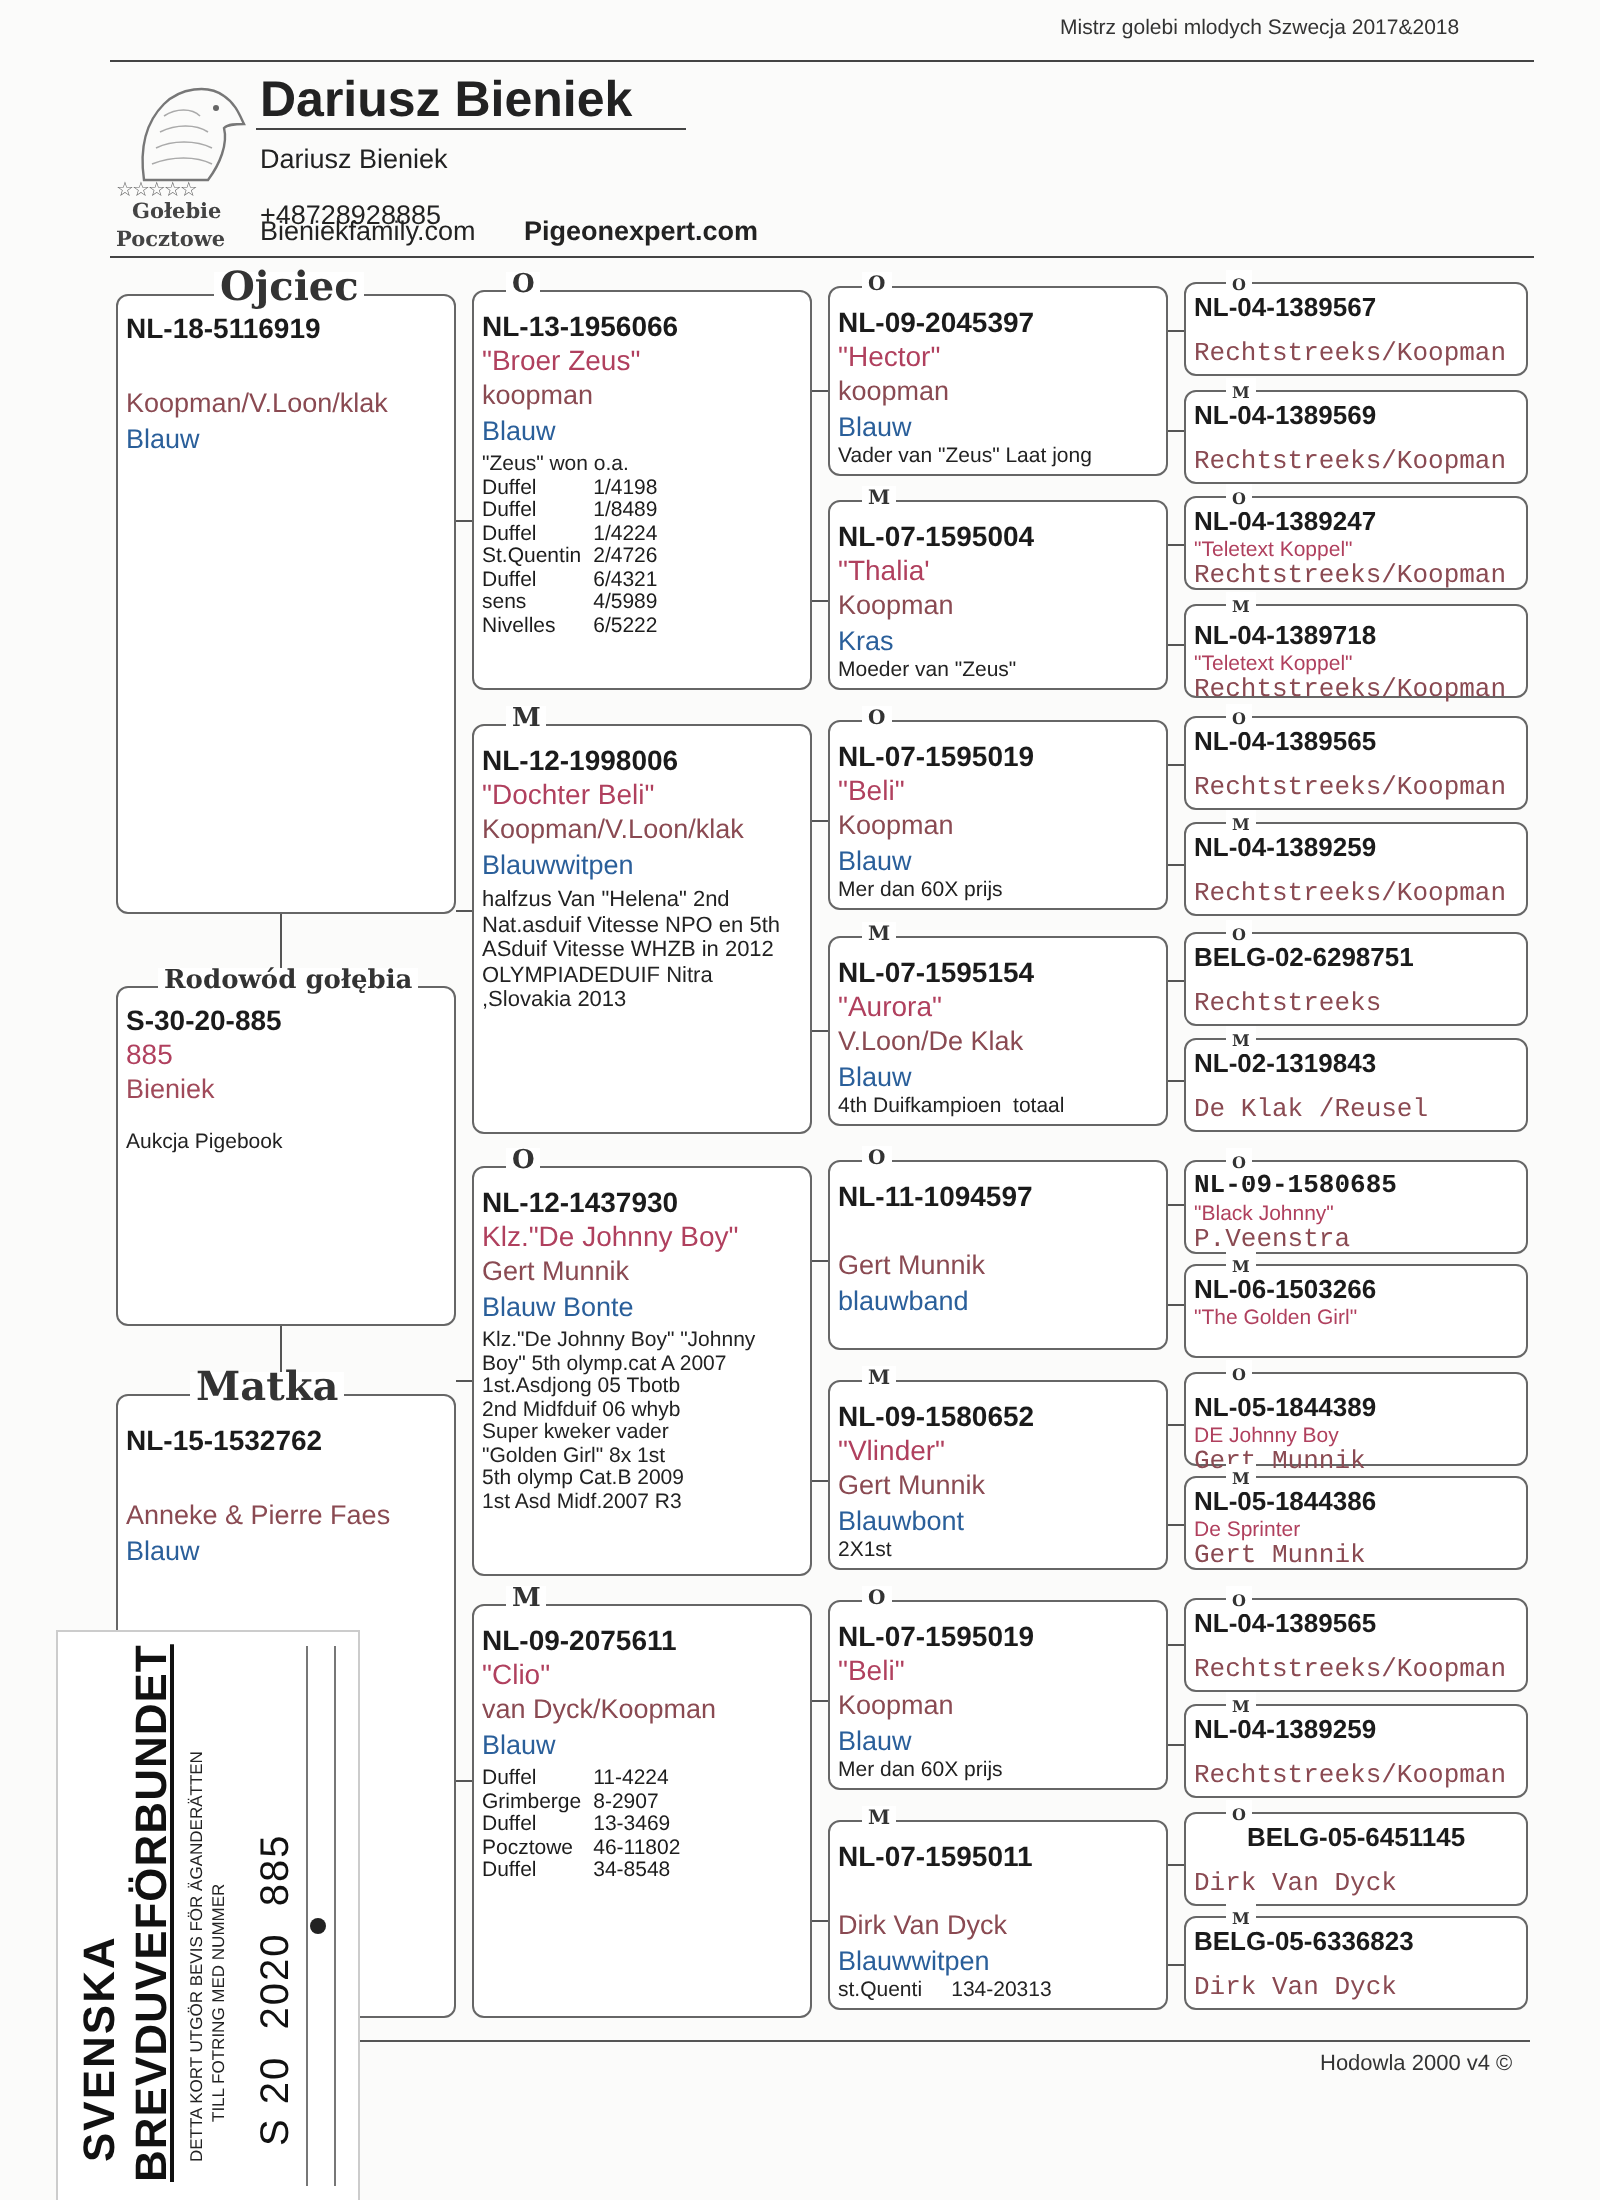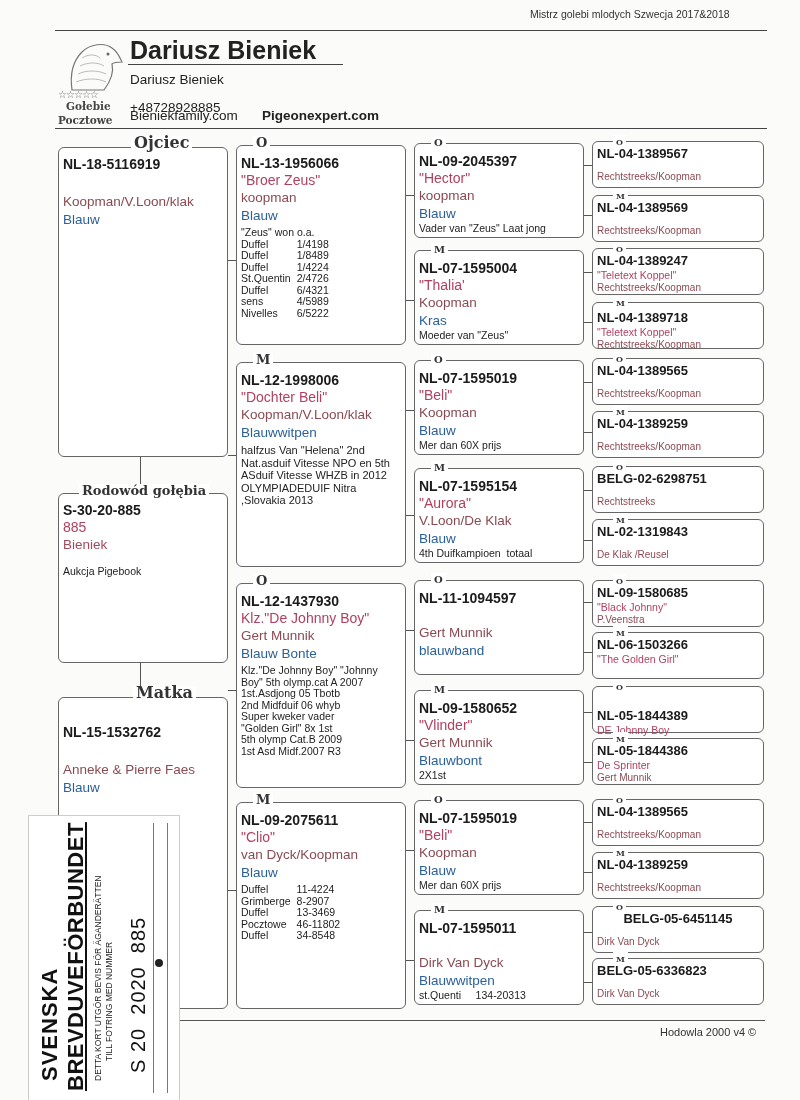--- a/index.html
+++ b/index.html
@@ -13,30 +13,30 @@
   .hdr-line{left:130px;font-size:13.5px;color:#222;}
   #subtitle{left:530px;top:8px;font-size:10.5px;color:#333;}
   #logo{left:58px;top:40px;width:72px;height:90px;}
   #logo .stars{position:absolute;left:0;top:49px;font-size:10px;letter-spacing:-1px;color:#666;}
   #logo .l1,#logo .l2{position:absolute;width:80px;text-align:left;font-family:"DejaVu Serif",serif;font-weight:bold;font-size:10.5px;color:#444;}
   #logo .l1{left:8px;top:60px;}
   #logo .l2{left:0;top:74px;}
   
   .box{position:absolute;border:1px solid #666;border-radius:6px;background:#fff;box-sizing:border-box;padding:2px 4px;}
   .legend{position:absolute;top:-9px;background:#fff;font-family:"DejaVu Serif",serif;font-weight:bold;color:#333;padding:0 3px;line-height:14px;}
-  .legend.big{font-size:16px;top:-12px;margin-left:24px;}
+  .legend.big{font-size:20px;top:-12px;}
   .legend.med{font-size:13px;top:-10px;}
   .legend.small{font-size:10px;top:-8px;}
   .legend.tiny{font-size:8px;top:-7px;}
   .ring{font-weight:bold;font-size:14px;color:#1b1b1b;line-height:17px;}
   .ring.sm{font-size:13px;}
   .name{color:#b0405e;font-size:14px;line-height:17px;}
   .name.sm{font-size:10.5px;line-height:12px;}
   .breeder{color:#8a4a52;font-size:13.5px;line-height:18px;}
-  .breeder.sm{font-size:10px;line-height:13px;}
+  .breeder.sm{font-size:13px;line-height:13px;font-family:Liberation Mono, monospace;}
   .color{color:#2a5f9a;font-size:13.5px;line-height:18px;}
   .note{font-size:10.5px;line-height:11.5px;color:#222;}
   .notes-grid{display:grid;grid-template-columns:auto 1fr;column-gap:6px;font-size:10.5px;line-height:11.5px;}
   
   #card{left:28px;top:815px;width:150px;height:285px;background:#fff;border:1px solid #ccc;}
   #card .rot{position:absolute;left:0;top:0;width:285px;height:150px;transform-origin:0 0;transform:translate(0,285px) rotate(-90deg);}
   #footer-line{left:58px;top:1020px;width:707px;height:1px;background:#555;}
   #footer{left:660px;top:1026px;font-size:11px;color:#333;}
 </style>
 </head>
@@ -79,22 +79,22 @@
   <div class="ring" style="margin-top:6px;">S-30-20-885</div>
   <div class="name">885</div>
   <div class="breeder" style="color:#a04a5a;">Bieniek</div>
   <div style="height:12px;"></div>
   <div class="note">Aukcja Pigebook</div>
 </div>
 
 <div class="vline" style="left:140px;top:663px;height:34px;"></div>
 
 <div class="box" style="left:58px;top:697px;width:170px;height:312px;">
-  <span class="legend big" style="left:50px;text-align:right;">Matka</span>
-  <div class="ring" style="margin-top:24px;">NL-15-1532762</div>
+  <span class="legend big" style="left:36px;text-align:right;">Matka</span>
+  <div class="ring" style="margin-top:12px;">NL-15-1532762</div>
   <div style="height:20px;"></div>
   <div class="breeder">Anneke &amp; Pierre Faes</div>
   <div class="color">Blauw</div>
 </div>
 
 <div class="hline" style="left:228px;top:260px;width:8px;"></div>
 <div class="hline" style="left:228px;top:455px;width:8px;"></div>
 <div class="hline" style="left:228px;top:690px;width:8px;"></div>
 <div class="hline" style="left:228px;top:890px;width:8px;"></div>
 
@@ -306,33 +306,33 @@
       <div class="breeder sm">Rechtstreeks</div>
     </div>
     <div class="box" style="left: 592px; top: 519px; width: 172px; height: 47px; padding: 0px 4px;">
       <span class="legend tiny" style="left:20px;">M</span>
       <div class="ring sm" style="margin-top:3px;">NL-02-1319843</div>
       <div style="height:8px;"></div>
       <div class="breeder sm">De Klak /Reusel</div>
     </div>
     <div class="box" style="left: 592px; top: 580px; width: 172px; height: 47px; padding: 0px 4px;">
       <span class="legend tiny" style="left:20px;">O</span>
-      <div class="ring sm" style="margin-top:3px;">NL-09-1580685</div>
+      <div class="ring sm" style="margin-top:3px;font-family:Liberation Mono, monospace;">NL-09-1580685</div>
       <div class="name sm">"Black Johnny"</div>
       <div class="breeder sm">P.Veenstra</div>
     </div>
     <div class="box" style="left: 592px; top: 632px; width: 172px; height: 47px; padding: 0px 4px;">
       <span class="legend tiny" style="left:20px;">M</span>
       <div class="ring sm" style="margin-top:3px;">NL-06-1503266</div>
       <div class="name sm">"The Golden Girl"</div>
       <div class="breeder sm"></div>
     </div>
     <div class="box" style="left: 592px; top: 686px; width: 172px; height: 47px; padding: 0px 4px;">
       <span class="legend tiny" style="left:20px;">O</span>
-      <div class="ring sm" style="margin-top:20px;">NL-05-1844389</div>
+      <div class="ring sm" style="margin-top:8px;">NL-05-1844389</div>
       <div class="name sm">DE Johnny Boy</div>
       <div class="breeder sm">Gert Munnik</div>
     </div>
     <div class="box" style="left: 592px; top: 738px; width: 172px; height: 47px; padding: 0px 4px;">
       <span class="legend tiny" style="left:20px;">M</span>
       <div class="ring sm" style="margin-top:3px;">NL-05-1844386</div>
       <div class="name sm">De Sprinter</div>
       <div class="breeder sm">Gert Munnik</div>
     </div>
     <div class="box" style="left: 592px; top: 799px; width: 172px; height: 47px; padding: 0px 4px;">

